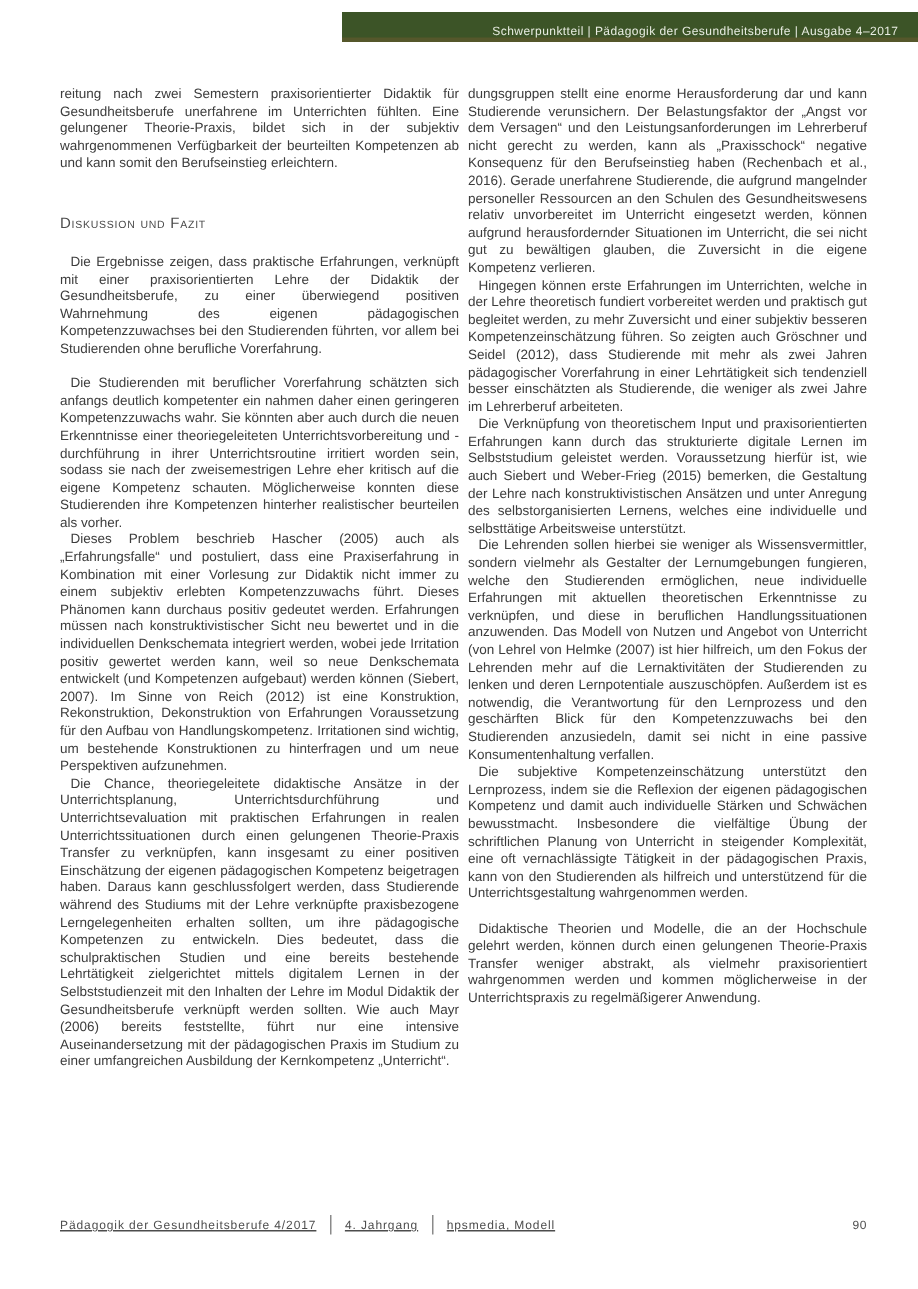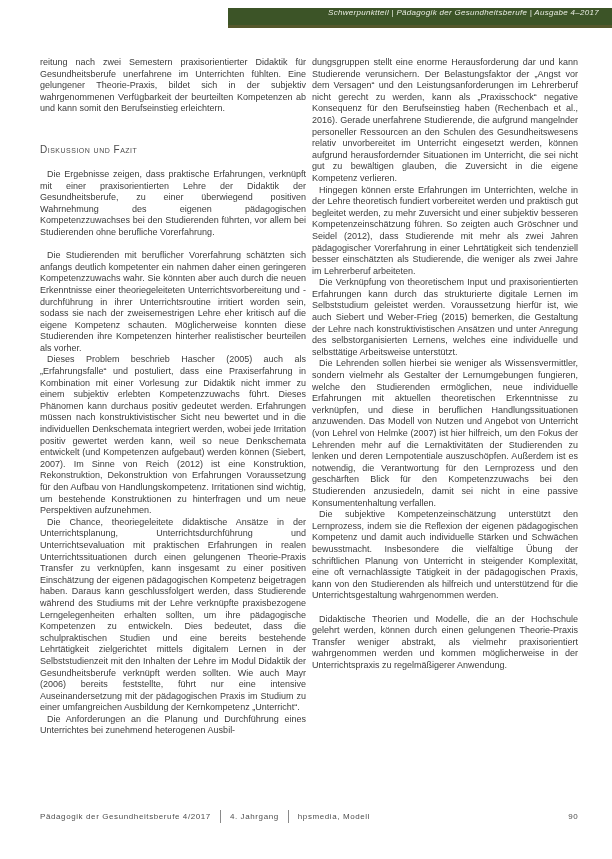--- a/index.html
+++ b/index.html
@@ -13,25 +13,24 @@
   }
 
   
   .header-bar {
     position: absolute;
     top: 8px; left: 228px; right: 0;
     height: 20px;
     background: #3c5427;
     border-bottom: 3px solid #55572b;
     display: flex;
-    align-items: flex-start;
+    align-items: flex-end;
     justify-content: flex-end;
     padding-right: 13px;
     box-sizing: border-box;
-    font-style: italic;
   }
   .header-bar span {
     color: #e9ede2;
     font-size: 8px;
     letter-spacing: 0.3px;
     white-space: nowrap;
   }
 
   
   .content {
@@ -70,21 +69,21 @@
   .footer {
     position: absolute;
     left: 40px; right: 34px;
     top: 810px;
     display: flex;
     align-items: center;
     font-size: 8px;
     letter-spacing: 0.6px;
     color: #4d4d4d;
   }
-  .footer .seg { white-space: nowrap; }
+  .footer .seg { white-space: nowrap; text-decoration: underline; }
   .footer .divider {
     width: 1px; height: 13px;
     background: #8a8a8a;
     margin: 0 9px;
   }
   .footer .spacer { flex: 1; }
   .footer .page-num { letter-spacing: 0.4px; }
 </style>
 </head>
 <body>
@@ -95,21 +94,20 @@
 
 <div class="content">
 
   <div class="col">
     <p>reitung nach zwei Semestern praxisorientierter Didaktik für Gesundheitsberufe unerfahrene im Unterrichten fühlten. Eine gelungener Theorie-Praxis, bildet sich in der subjektiv wahrgenommenen Verfügbarkeit der beurteilten Kompetenzen ab und kann somit den Berufseinstieg erleichtern.</p>
     <h2 class="section-heading">Diskussion und Fazit</h2>
     <p class="indent">Die Ergebnisse zeigen, dass praktische Erfahrungen, verknüpft mit einer praxisorientierten Lehre der Didaktik der Gesundheitsberufe, zu einer überwiegend positiven Wahrnehmung des eigenen pädagogischen Kompetenzzuwachses bei den Studierenden führten, vor allem bei Studierenden ohne berufliche Vorerfahrung.</p>
     <p class="indent gap">Die Studierenden mit beruflicher Vorerfahrung schätzten sich anfangs deutlich kompetenter ein nahmen daher einen geringeren Kompetenzzuwachs wahr. Sie könnten aber auch durch die neuen Erkenntnisse einer theoriegeleiteten Unterrichtsvorbereitung und -durchführung in ihrer Unterrichtsroutine irritiert worden sein, sodass sie nach der zweisemestrigen Lehre eher kritisch auf die eigene Kompetenz schauten. Möglicherweise konnten diese Studierenden ihre Kompetenzen hinterher realistischer beurteilen als vorher.</p>
     <p class="indent">Dieses Problem beschrieb Hascher (2005) auch als „Erfahrungsfalle“ und postuliert, dass eine Praxiserfahrung in Kombination mit einer Vorlesung zur Didaktik nicht immer zu einem subjektiv erlebten Kompetenzzuwachs führt. Dieses Phänomen kann durchaus positiv gedeutet werden. Erfahrungen müssen nach konstruktivistischer Sicht neu bewertet und in die individuellen Denkschemata integriert werden, wobei jede Irritation positiv gewertet werden kann, weil so neue Denkschemata entwickelt (und Kompetenzen aufgebaut) werden können (Siebert, 2007). Im Sinne von Reich (2012) ist eine Konstruktion, Rekonstruktion, Dekonstruktion von Erfahrungen Voraussetzung für den Aufbau von Handlungskompetenz. Irritationen sind wichtig, um bestehende Konstruktionen zu hinterfragen und um neue Perspektiven aufzunehmen.</p>
     <p class="indent">Die Chance, theoriegeleitete didaktische Ansätze in der Unterrichtsplanung, Unterrichtsdurchführung und Unterrichtsevaluation mit praktischen Erfahrungen in realen Unterrichtssituationen durch einen gelungenen Theorie-Praxis Transfer zu verknüpfen, kann insgesamt zu einer positiven Einschätzung der eigenen pädagogischen Kompetenz beigetragen haben. Daraus kann geschlussfolgert werden, dass Studierende während des Studiums mit der Lehre verknüpfte praxisbezogene Lerngelegenheiten erhalten sollten, um ihre pädagogische Kompetenzen zu entwickeln. Dies bedeutet, dass die schulpraktischen Studien und eine bereits bestehende Lehrtätigkeit zielgerichtet mittels digitalem Lernen in der Selbststudienzeit mit den Inhalten der Lehre im Modul Didaktik der Gesundheitsberufe verknüpft werden sollten. Wie auch Mayr (2006) bereits feststellte, führt nur eine intensive Auseinandersetzung mit der pädagogischen Praxis im Studium zu einer umfangreichen Ausbildung der Kernkompetenz „Unterricht“.</p>
-    <p class="indent">Die Anforderungen an die Planung und Durchführung eines Unterrichtes bei zunehmend heterogenen Ausbil-</p>
   </div>
 
   <div class="col">
     <p>dungsgruppen stellt eine enorme Herausforderung dar und kann Studierende verunsichern. Der Belastungsfaktor der „Angst vor dem Versagen“ und den Leistungsanforderungen im Lehrerberuf nicht gerecht zu werden, kann als „Praxisschock“ negative Konsequenz für den Berufseinstieg haben (Rechenbach et al., 2016). Gerade unerfahrene Studierende, die aufgrund mangelnder personeller Ressourcen an den Schulen des Gesundheitswesens relativ unvorbereitet im Unterricht eingesetzt werden, können aufgrund herausfordernder Situationen im Unterricht, die sei nicht gut zu bewältigen glauben, die Zuversicht in die eigene Kompetenz verlieren.</p>
     <p class="indent">Hingegen können erste Erfahrungen im Unterrichten, welche in der Lehre theoretisch fundiert vorbereitet werden und praktisch gut begleitet werden, zu mehr Zuversicht und einer subjektiv besseren Kompetenzeinschätzung führen. So zeigten auch Gröschner und Seidel (2012), dass Studierende mit mehr als zwei Jahren pädagogischer Vorerfahrung in einer Lehrtätigkeit sich tendenziell besser einschätzten als Studierende, die weniger als zwei Jahre im Lehrerberuf arbeiteten.</p>
     <p class="indent">Die Verknüpfung von theoretischem Input und praxisorientierten Erfahrungen kann durch das strukturierte digitale Lernen im Selbststudium geleistet werden. Voraussetzung hierfür ist, wie auch Siebert und Weber-Frieg (2015) bemerken, die Gestaltung der Lehre nach konstruktivistischen Ansätzen und unter Anregung des selbstorganisierten Lernens, welches eine individuelle und selbsttätige Arbeitsweise unterstützt.</p>
     <p class="indent">Die Lehrenden sollen hierbei sie weniger als Wissensvermittler, sondern vielmehr als Gestalter der Lernumgebungen fungieren, welche den Studierenden ermöglichen, neue individuelle Erfahrungen mit aktuellen theoretischen Erkenntnisse zu verknüpfen, und diese in beruflichen Handlungssituationen anzuwenden. Das Modell von Nutzen und Angebot von Unterricht (von Lehrel von Helmke (2007) ist hier hilfreich, um den Fokus der Lehrenden mehr auf die Lernaktivitäten der Studierenden zu lenken und deren Lernpotentiale auszuschöpfen. Außerdem ist es notwendig, die Verantwortung für den Lernprozess und den geschärften Blick für den Kompetenzzuwachs bei den Studierenden anzusiedeln, damit sei nicht in eine passive Konsumentenhaltung verfallen.</p>
     <p class="indent">Die subjektive Kompetenzeinschätzung unterstützt den Lernprozess, indem sie die Reflexion der eigenen pädagogischen Kompetenz und damit auch individuelle Stärken und Schwächen bewusstmacht. Insbesondere die vielfältige Übung der schriftlichen Planung von Unterricht in steigender Komplexität, eine oft vernachlässigte Tätigkeit in der pädagogischen Praxis, kann von den Studierenden als hilfreich und unterstützend für die Unterrichtsgestaltung wahrgenommen werden.</p>
     <p class="indent gap">Didaktische Theorien und Modelle, die an der Hochschule gelehrt werden, können durch einen gelungenen Theorie-Praxis Transfer weniger abstrakt, als vielmehr praxisorientiert wahrgenommen werden und kommen möglicherweise in der Unterrichtspraxis zu regelmäßigerer Anwendung.</p>
   </div>

